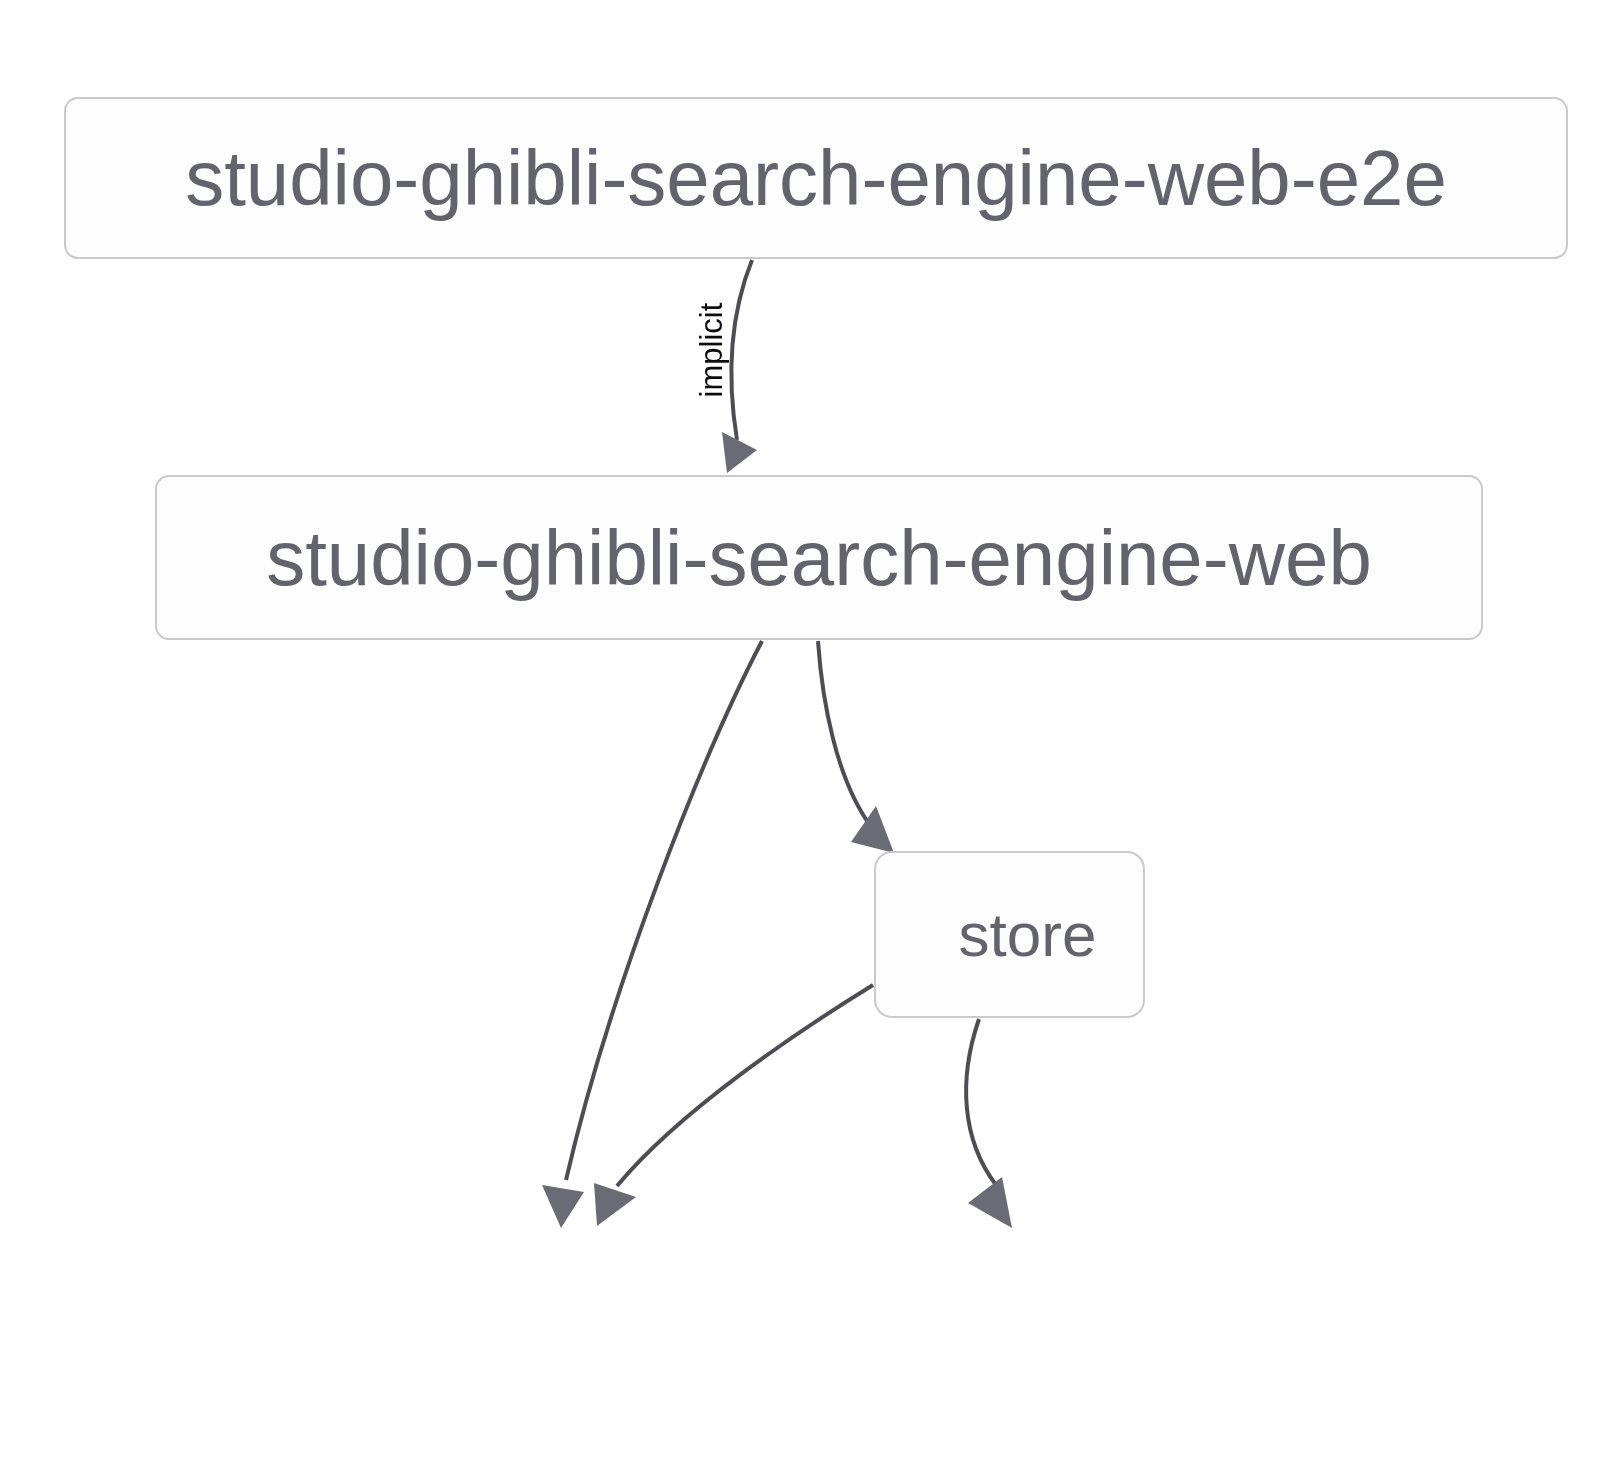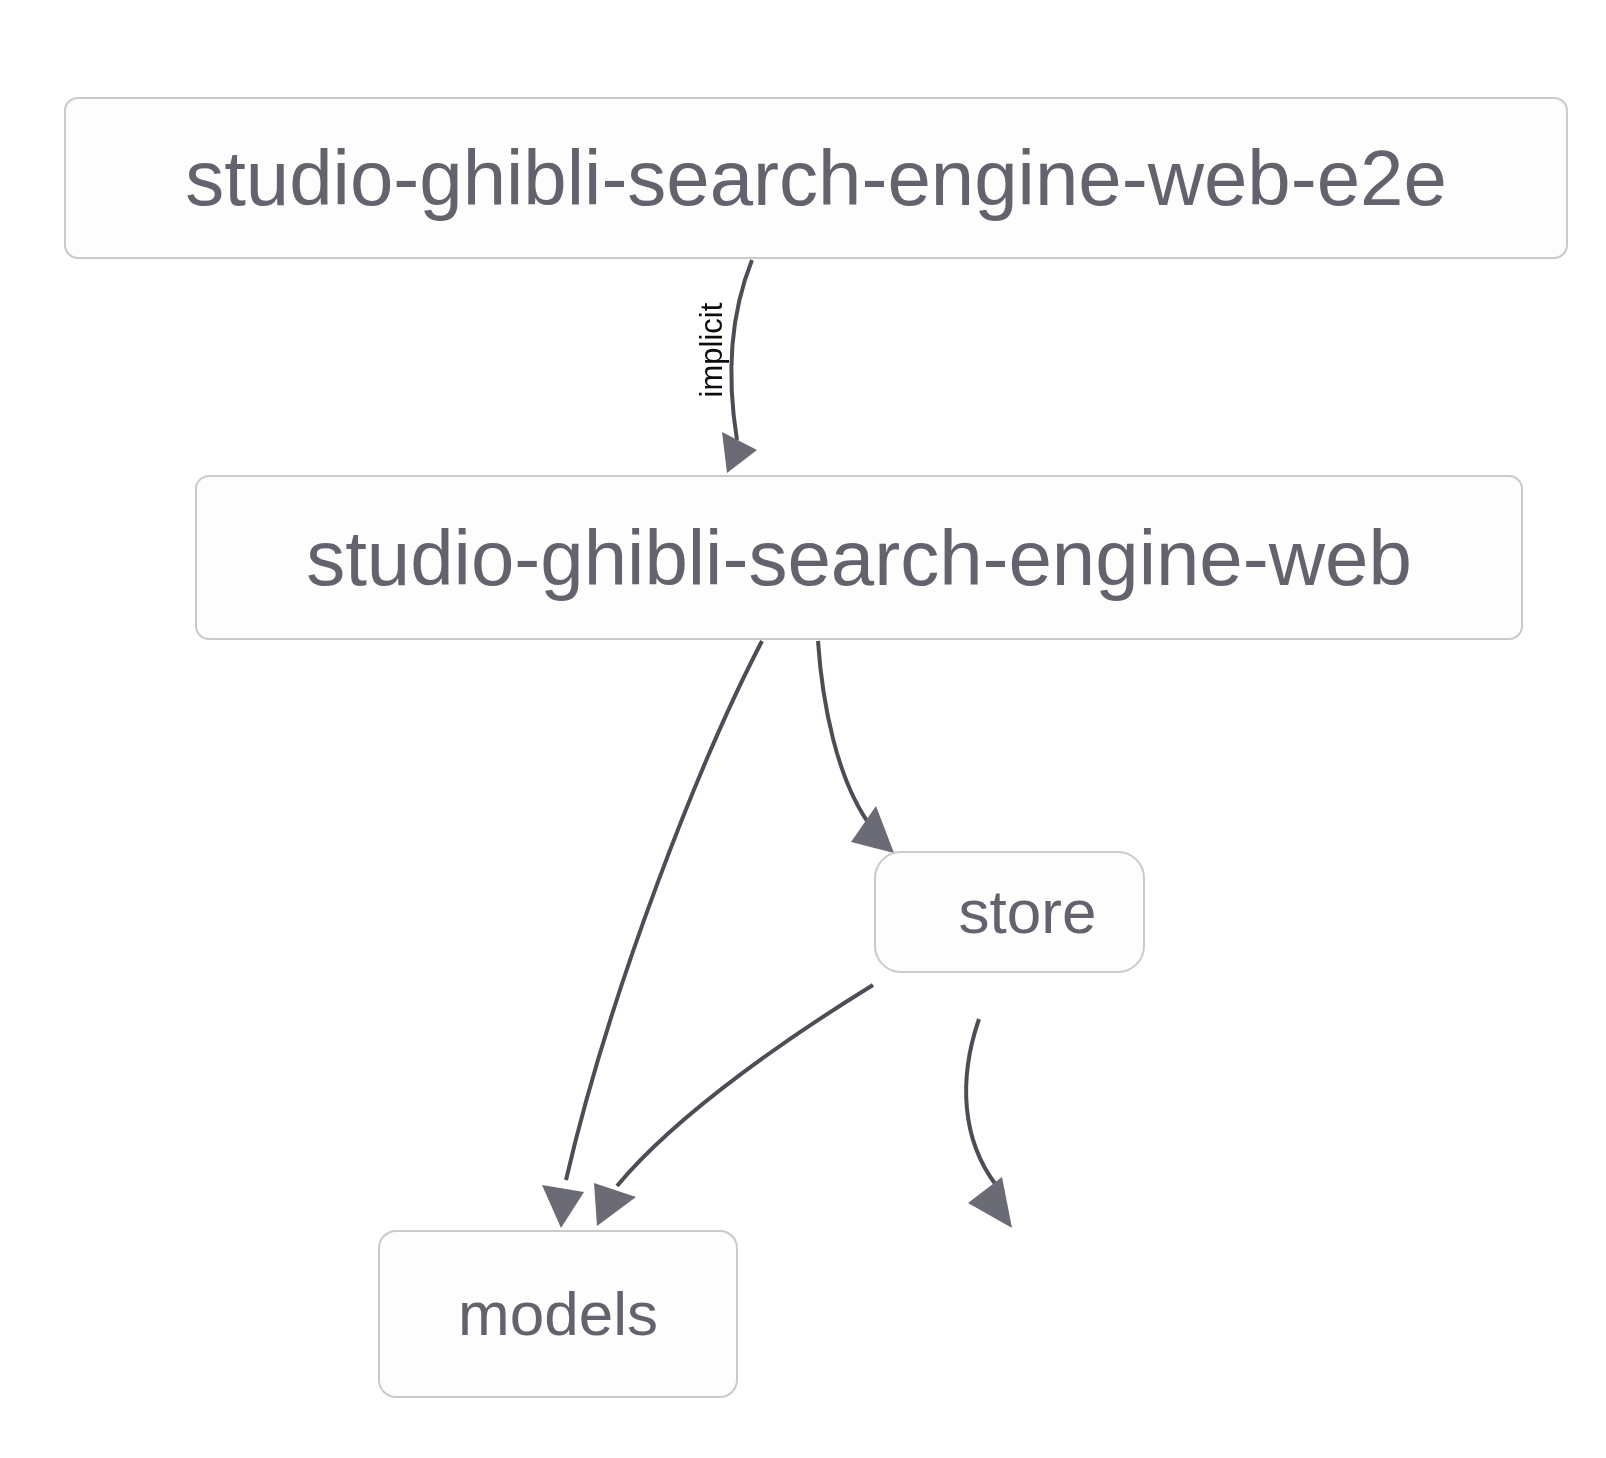--- a/index.html
+++ b/index.html
@@ -47,29 +47,28 @@
     top: 97px;
     width: 1504px;
     height: 162px;
   }
   #node-e2e .node-label { font-size: 78px; }
   #node-web {
     left: 155px;
     top: 475px;
     width: 1328px;
     height: 165px;
-    margin-left: 40px;
   }
   #node-web .node-label { font-size: 78px; }
   #node-store {
     left: 874px;
     top: 851px;
     width: 271px;
-    height: 122px;
-    border-radius: 27px;
+    height: 167px;
+    border-radius: 18px;
     padding-left: 36px;
   }
   #node-store .node-label { font-size: 62px; }
   #node-models {
     left: 378px;
     top: 1230px;
     width: 360px;
     height: 168px;
     border-radius: 18px;
   }
@@ -137,18 +136,15 @@
   </div>
 
   <div class="node" id="node-web">
     <span class="node-label">studio-ghibli-search-engine-web</span>
   </div>
 
   <div class="node" id="node-store">
     <span class="node-label">store</span>
   </div>
 
-  <div class="node" id="node-models">
-    <span class="node-label">models</span>
-  </div>
 
 
 </div>
 
 </body></html>

